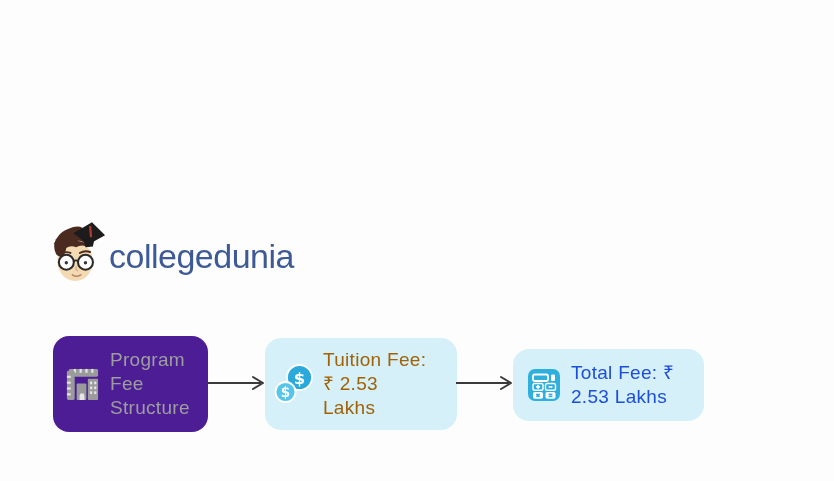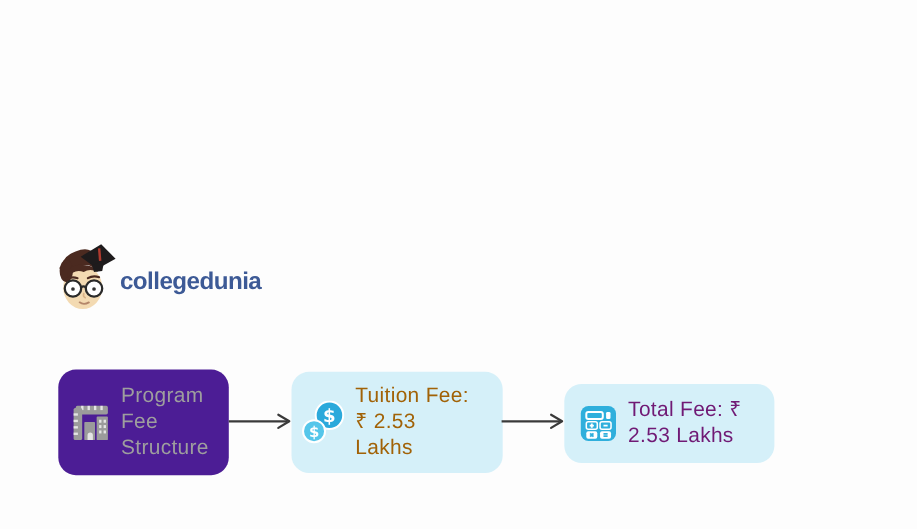--- a/index.html
+++ b/index.html
@@ -12,21 +12,21 @@
     overflow:hidden;
   }
 
   
   .logo {
     position:absolute; left:50px; top:219px;
     display:flex; align-items:center;
   }
   .logo .mascot { width:56px; height:66px; display:block; }
   .logo-text {
-    font-size:22px; font-weight:bold; letter-spacing:-0.5px;
+    font-size:34px; font-weight:normal; letter-spacing:-0.5px;
     color:#3d5a96; margin-left:3px; margin-top:8px;
   }
 
   
   .node {
     position:absolute; border-radius:16px;
     display:flex; align-items:center;
   }
   .node-program { left:53px;  top:336px; width:155px; height:96px; background:#4c1d95; }
   .node-tuition { left:265px; top:338px; width:192px; height:92px; background:#d5f0f9; }
@@ -36,21 +36,21 @@
   .node-program .icon { width:37px; height:37px; margin-left:11px; }
   .node-tuition .icon { width:40px; height:40px; margin-left:9px;  }
   .node-total   .icon { width:36px; height:36px; margin-left:13px; }
 
   .node .label {
     font-size:19px; line-height:1.26; letter-spacing:0.3px;
     margin-left:9px;
   }
   .node-program .label { color:#9e9e9e; width:102px; }
   .node-tuition .label { color:#a16207; width:112px; }
-  .node-total   .label { color:#701a75; width:128px; }
+  .node-total   .label { color:#1d4ed8; width:128px; }
 
   
   .arrow { position:absolute; width:58px; height:16px; }
   .arrow-1 { left:207px; top:375px; }
   .arrow-2 { left:455px; top:375px; }
 </style>
 </head>
 <body>
 
 <div class="canvas">

